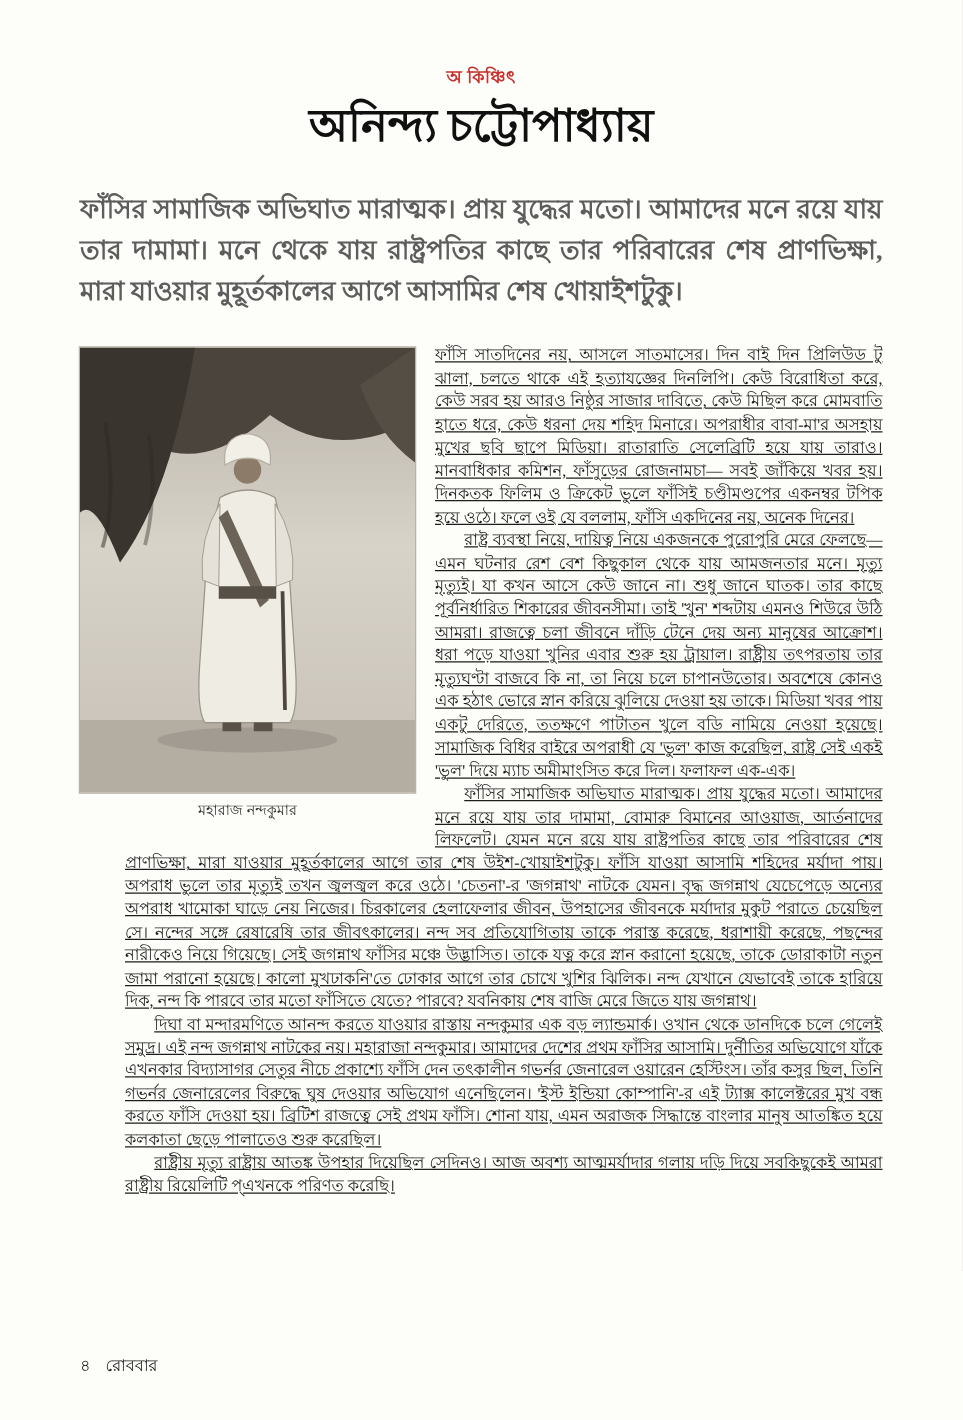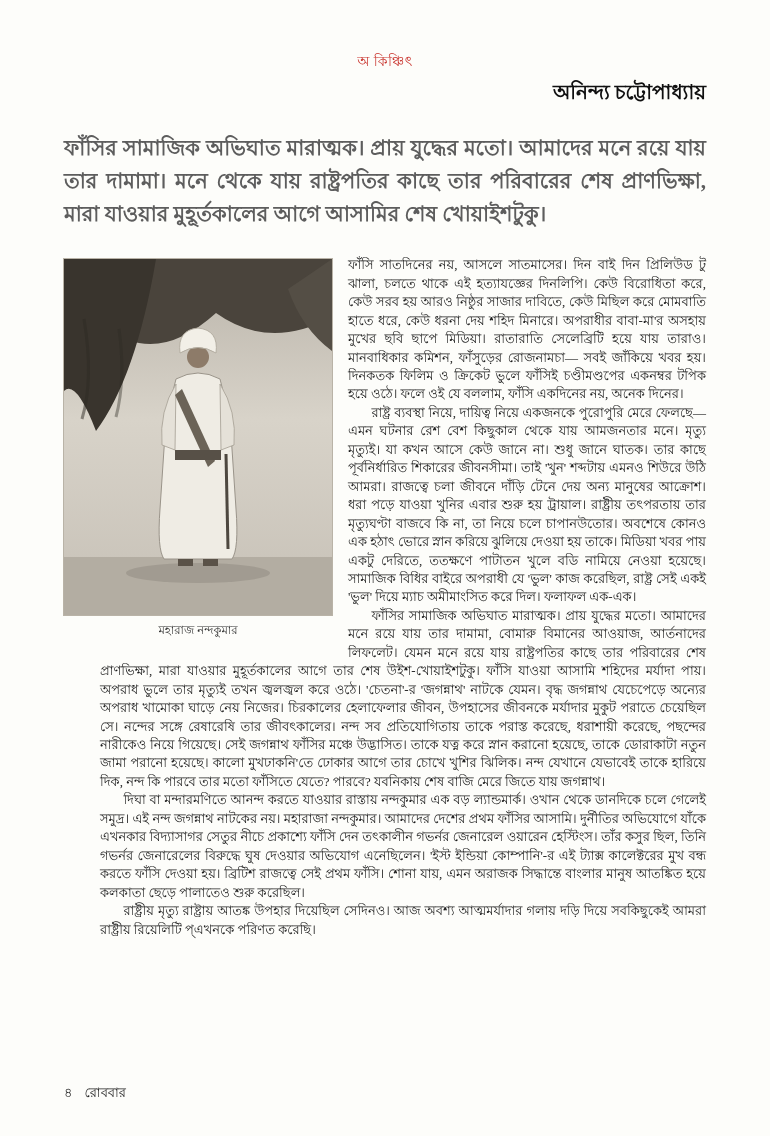--- a/index.html
+++ b/index.html
@@ -16,27 +16,27 @@
     box-sizing: border-box;
     padding: 50px 64px 60px 64px;
     font-family: "Liberation Serif", serif;
     color: #1c1c1c;
     overflow: hidden;
   }
   .kicker {
     text-align: center;
     color: #c8312b;
     font-size: 14px;
-    font-weight: normal;
+    font-weight: bold;
     letter-spacing: 0.5px;
     margin-bottom: 6px;
   }
   .title {
-    text-align: right;
-    font-size: 20px;
+    text-align: center;
+    font-size: 36px;
     font-weight: bold;
     color: #101010;
     margin: 0 0 28px 0;
     line-height: 1.2;
   }
   .lead {
     font-size: 21px;
     line-height: 1.56;
     color: #5d5d5d;
     font-weight: bold;
@@ -61,21 +61,21 @@
     outline: 1px solid #b9b3a7;
   }
   .photo svg { display: block; width: 100%; height: 100%; }
   .photo-figure figcaption {
     text-align: center;
     font-size: 11.5px;
     color: #2e2e2e;
     padding-top: 7px;
     font-family: "Liberation Sans", sans-serif;
   }
-  .para { margin: 0; }
+  .para { margin: 0; text-decoration: underline; }
   .para + .para { text-indent: 1.8em; margin-left: 36px; }
   .footer {
     position: absolute;
     left: 64px;
     bottom: 32px;
     font-size: 13px;
     color: #1c1c1c;
     font-family: "Liberation Sans", sans-serif;
   }
   .footer .pgnum { margin-right: 12px; }

